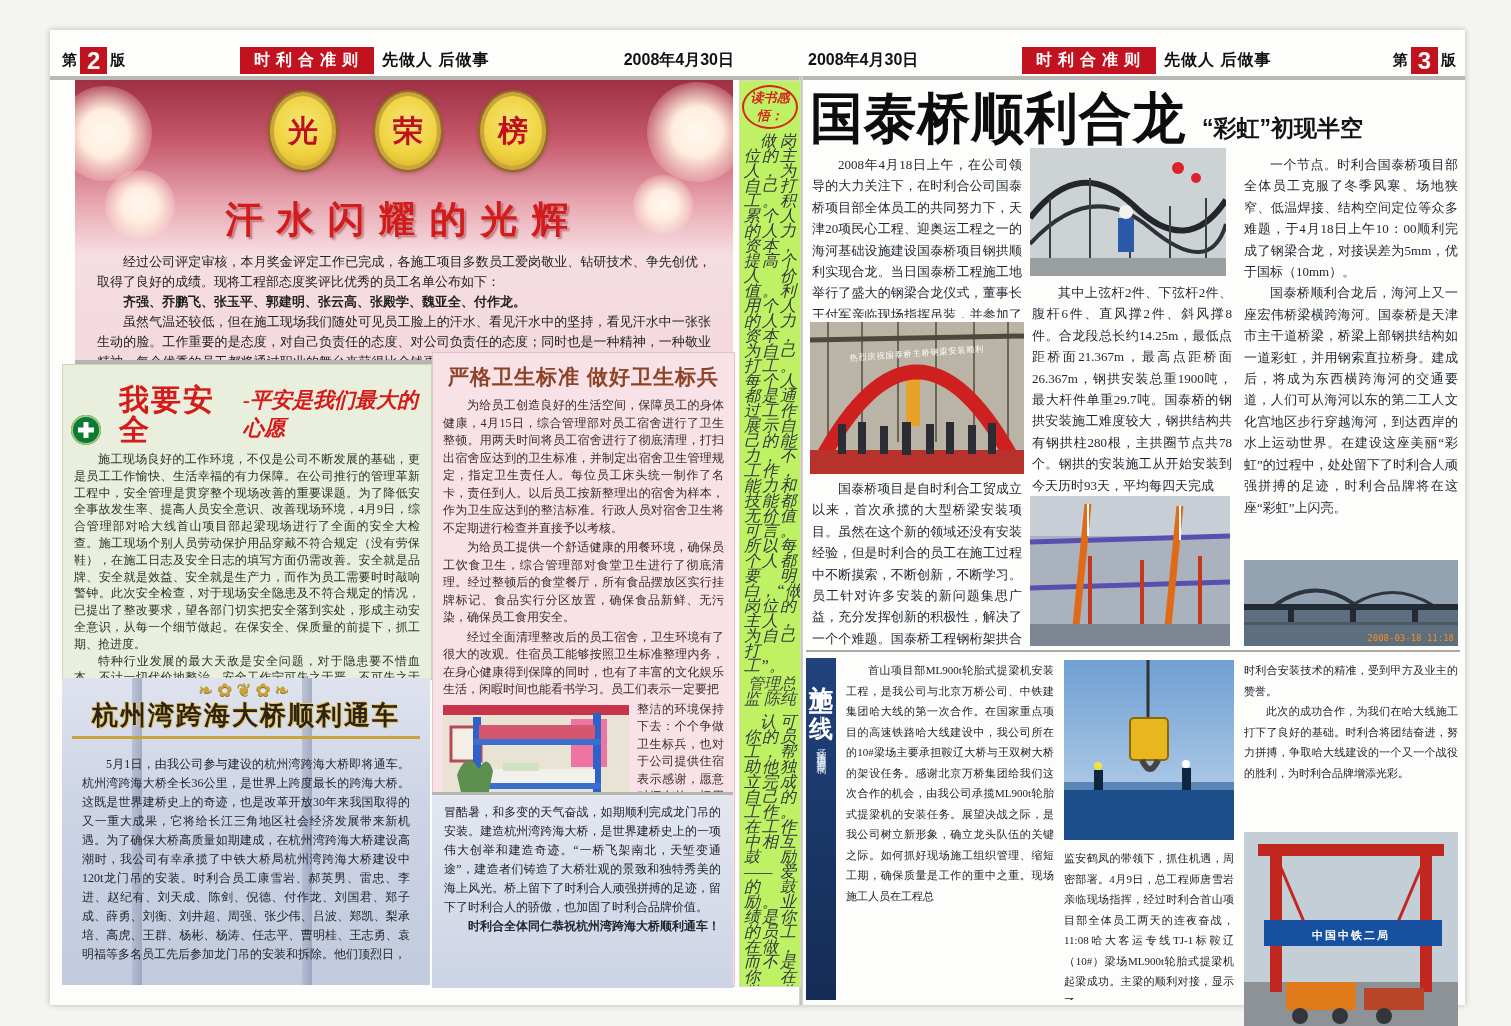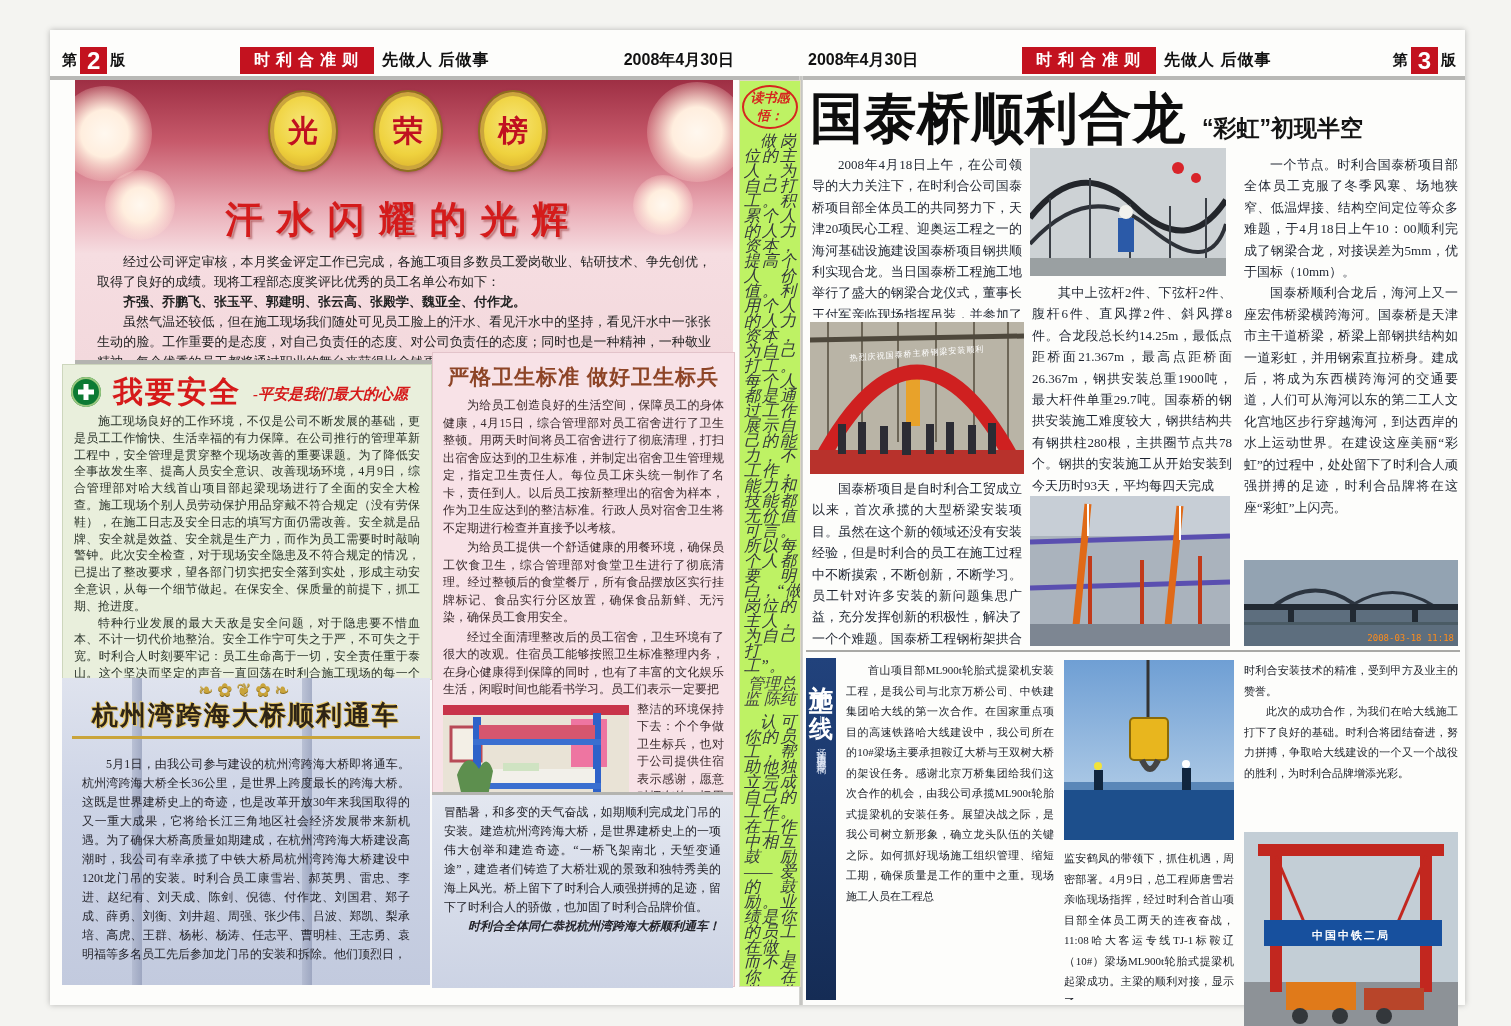--- a/index.html
+++ b/index.html
@@ -27,45 +27,45 @@
      display:flex;align-items:center;justify-content:center;}
   .medal span{color:#c01020;font-size:30px;font-weight:bold;}
   .honor-title{position:absolute;top:115px;left:0;width:100%;text-align:center;
      color:#d41b1b;font-size:37px;font-weight:bold;letter-spacing:14px;
      text-shadow:1px 1px 0 #fff3, 2px 2px 2px rgba(120,0,0,.45);}
   .honor-text{position:absolute;left:22px;top:172px;width:614px;font-size:13px;line-height:20px;text-align:justify;color:#232323;}
   .honor-text p{margin:0;text-indent:2em;}
   .honor-names{font-weight:bold;}
   
   .safety-box{left:62px;top:364px;width:368px;height:314px;background:#e9efdc;border:1px solid #cdd6bd;padding:0;overflow:hidden;}
-  .safety-head{display:flex;align-items:flex-end;gap:12px;padding:12px 8px 2px 8px;}
+  .safety-head{display:flex;align-items:flex-end;gap:18px;padding:20px 8px 2px 8px;}
   .cross-icon{width:30px;height:30px;border-radius:50%;background:#0c7a33;position:relative;flex:0 0 auto;box-shadow:0 0 0 2px #9bc77f inset;}
   .cross-icon:before,.cross-icon:after{content:"";position:absolute;background:#fff;left:50%;top:50%;transform:translate(-50%,-50%);}
   .cross-icon:before{width:16px;height:5px;}.cross-icon:after{width:5px;height:16px;}
   .safety-title{color:#d61a1a;font-size:30px;font-weight:bold;letter-spacing:2px;line-height:30px;}
-  .safety-sub{color:#d61a1a;font-size:15px;font-weight:bold;font-style:italic;padding-bottom:3px;}
+  .safety-sub{color:#d61a1a;font-size:21px;font-weight:bold;font-style:italic;padding-bottom:3px;}
   .safety-body{padding:4px 11px;font-size:12px;line-height:16.8px;text-align:justify;color:#2a332a;}
   .safety-body p{margin:0;text-indent:2em;}
   .hz-box{left:62px;top:678px;width:368px;height:307px;overflow:hidden;
      background:linear-gradient(180deg,#dfe3ee 0%,#cdd4e6 40%,#c2cade 100%);}
   .hz-pylon{position:absolute;top:0;width:10px;height:100%;background:linear-gradient(90deg,#aeb6cc,#8d97b4);opacity:.7;}
   .hz-flourish{position:relative;text-align:center;color:#c9a43b;font-size:18px;letter-spacing:4px;line-height:16px;margin-top:4px;text-shadow:0 1px 0 #8d6f1d;}
   .hz-title{position:relative;text-align:center;font-size:26px;font-weight:bold;color:#2e2416;letter-spacing:2px;
      text-shadow:1px 1px 0 #e9c96a,-1px -1px 0 #e9c96a;border-bottom:3px solid #c9a43b;margin:0 10px 4px 10px;padding-bottom:3px;}
   .hz-body{position:relative;padding:4px 12px;font-size:12px;line-height:19px;text-align:justify;color:#25252c;}
   .hz-body p{margin:8px;text-indent:2em;}
   .hyg-box{left:432px;top:352px;width:301px;height:633px;background:#f8e2e7;border:1px solid #e3c3ca;overflow:hidden;}
   .hyg-title{text-align:center;color:#8d4426;font-size:21px;font-weight:bold;letter-spacing:1px;padding:10px 0 4px 0;font-family:"Liberation Sans",sans-serif;}
   .hyg-body{padding:2px 10px;font-size:12px;line-height:17.5px;text-align:justify;color:#3a2b2e;}
   .hyg-body p{margin:0 0 2px 0;text-indent:2em;}
   .dorm-photo{float:left;width:186px;height:118px;margin:4px 8px 2px 0;}
   .hz-cont{left:432px;top:792px;width:301px;height:193px;background:linear-gradient(180deg,#e3e7f0,#ccd3e4);border-top:3px solid #b4b4b0;overflow:hidden;}
   .hz-cont-body{padding:8px 12px;font-size:12px;line-height:19px;text-align:justify;color:#25252c;}
   .hz-cont-body p{margin:0;}
-  .hz-closing{text-indent:2em;font-weight:bold;font-style:italic;}
+  .hz-closing{text-indent:2em;font-weight:bold;}
   
   .read-strip{left:739px;top:80px;width:60px;height:905px;background:#bef264;border:1px solid #ddd8c2;overflow:hidden;font-style:italic;}
   .read-title{color:#d6261f;font-weight:bold;font-size:13px;text-align:center;margin:4px 2px;border:2px solid #d6261f;border-radius:50%;padding:2px 0;}
   .read-entry{font-size:16px;line-height:15px;color:#33363d;text-align:justify;padding:0 4px;margin-bottom:8px;}
   .read-entry .rtext{text-indent:1em;display:block;}
   .read-entry .rauthor{display:block;text-align:right;margin-top:3px;color:#444;}
   
   .headline{left:810px;top:84px;width:650px;height:64px;display:flex;align-items:flex-end;overflow:hidden;}
   .headline-main{font-family:"Liberation Sans",sans-serif;font-weight:bold;font-size:55px;line-height:60px;color:#0d0d0d;letter-spacing:1px;transform:scaleX(.96);transform-origin:left bottom;white-space:nowrap;}
   .headline-sub{font-family:"Liberation Sans",sans-serif;font-weight:bold;font-size:23px;color:#141414;white-space:nowrap;padding-bottom:4px;}

